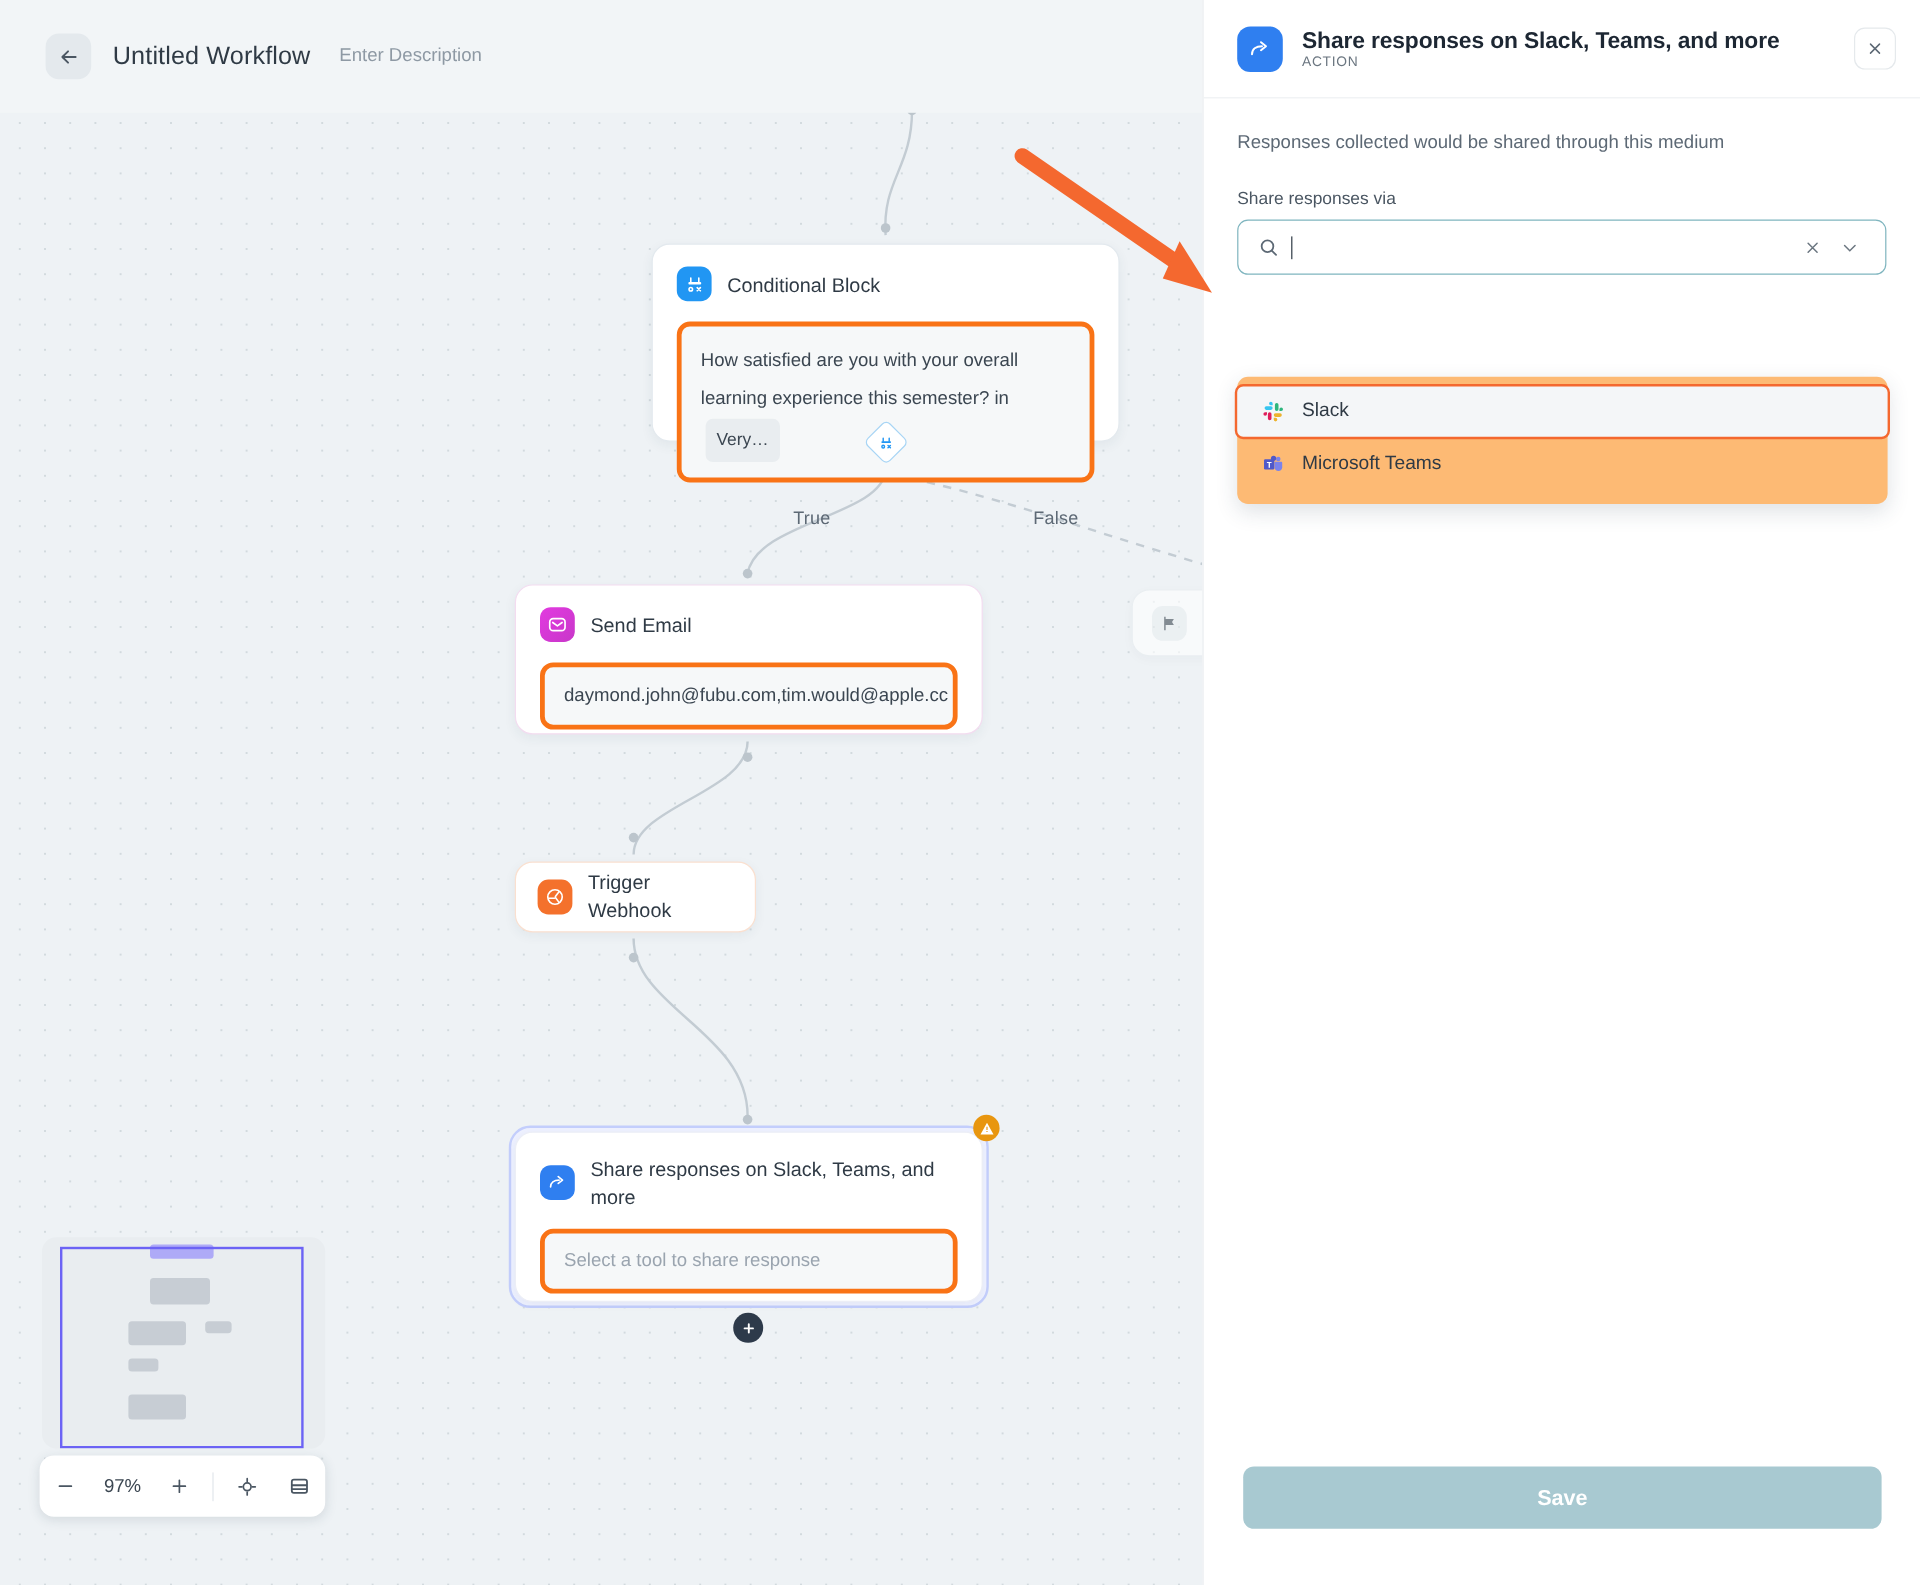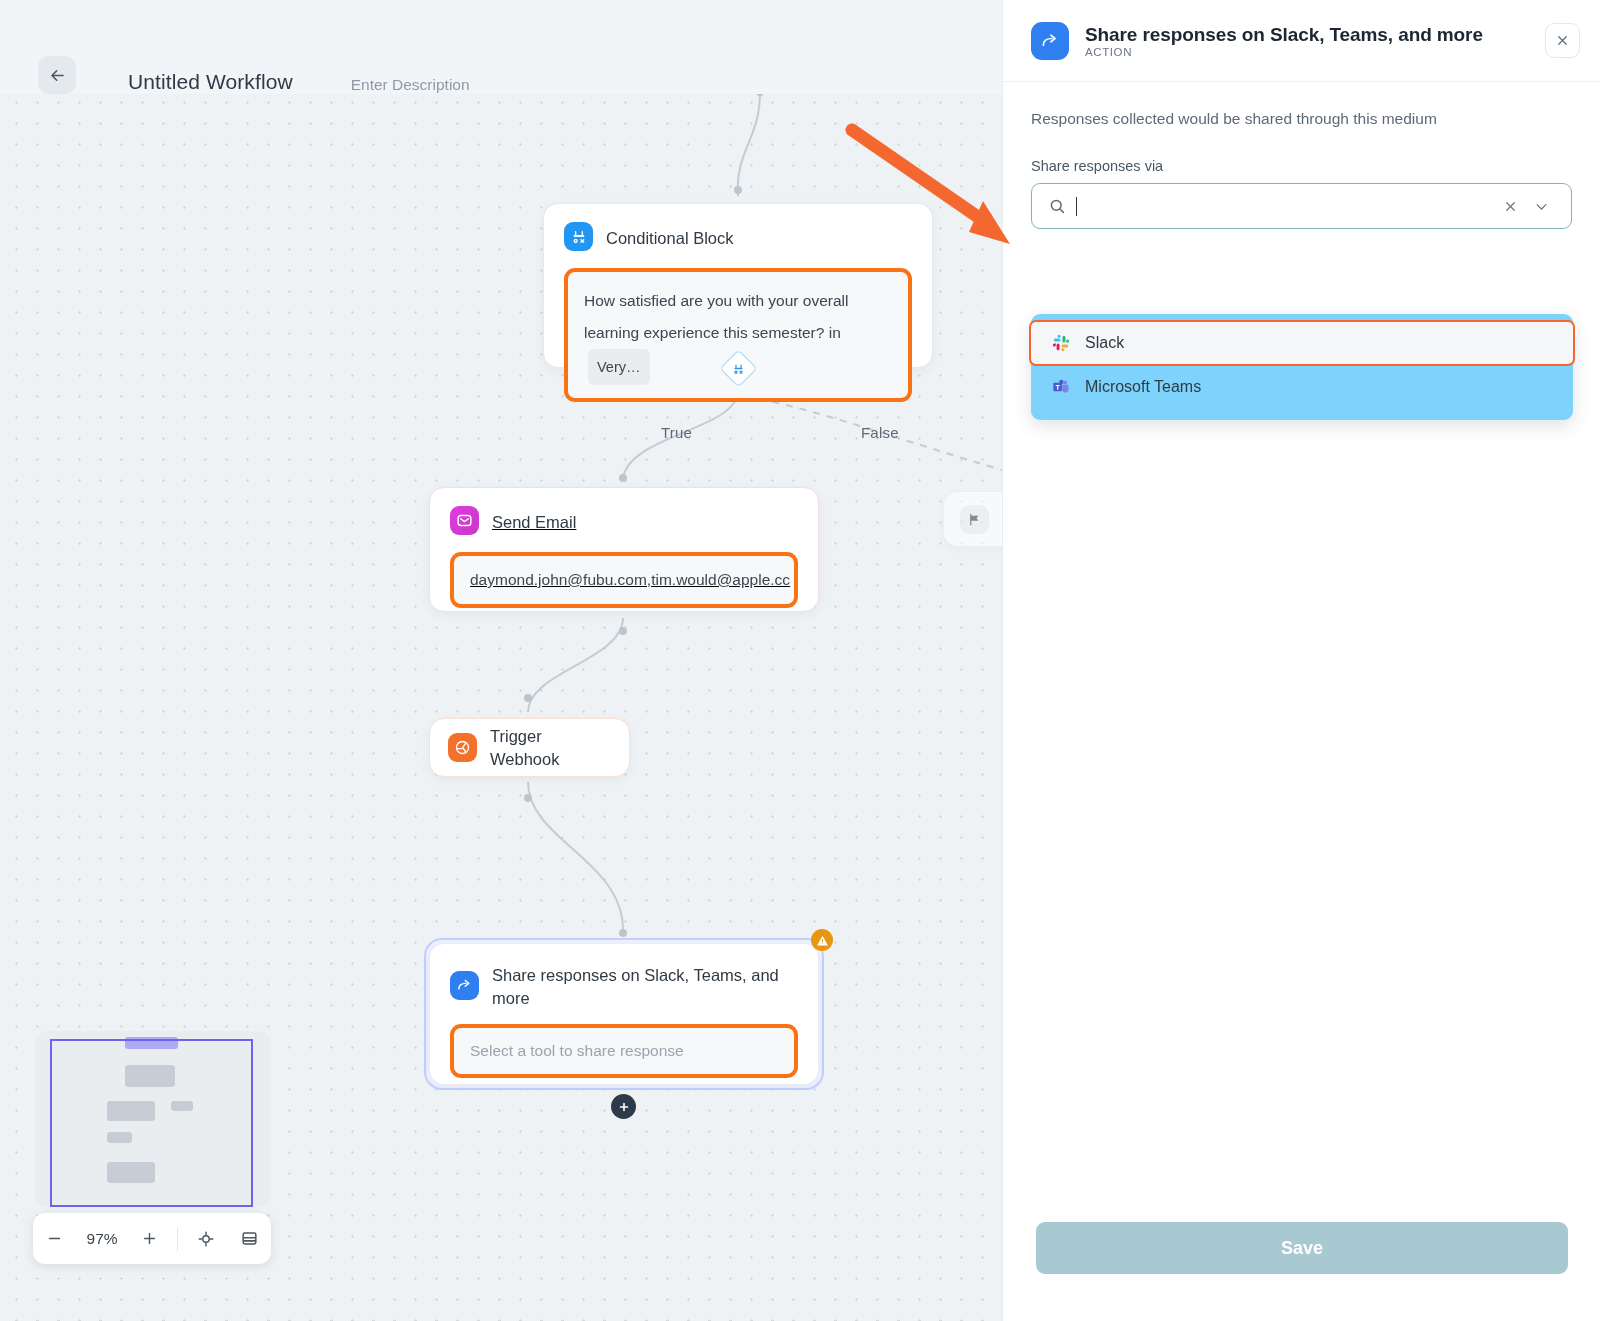--- a/index.html
+++ b/index.html
@@ -21,24 +21,23 @@
     background-size: 21px 21px;
     background-position: 6px 8px;
     overflow: hidden;
   }
 
   
   #wf-header {
     position: absolute; left: 0; top: 0;
     width: 1002px; height: 94px;
     background: #f2f5f7;
-    display: flex; align-items: flex-end;
+    display: flex; align-items: center;
     padding-left: 38px;
     z-index: 30;
-    gap: 34px;
   }
   #back-btn {
     width: 38px; height: 38px; border-radius: 11px;
     background: #e4e9ed;
     display: flex; align-items: center; justify-content: center;
     cursor: pointer; flex: none;
   }
   #back-btn svg { display:block; }
   #wf-title {
     margin-left: 18px;
@@ -125,21 +124,20 @@
     display: flex; align-items: center; justify-content: center;
   }
   #cond-diamond > span { transform: rotate(-45deg); display:flex; }
 
   
   #node-email {
     left: 429px; top: 487px; width: 390px; height: 125px;
     border: 1px solid #f3dcf0;
     box-shadow: 0 3px 10px rgba(40,60,80,.06);
     padding: 18px 20px;
-    text-decoration: underline;
   }
   #node-email .node-ic { background: linear-gradient(135deg,#e23ae0,#c837c9); }
   #node-email .node-field { line-height: 20px; padding: 14px 16px; }
 
   
   #node-webhook {
     left: 429px; top: 718px; width: 201px; height: 59px;
     border: 1px solid #fae0d0;
     box-shadow: 0 3px 10px rgba(40,60,80,.06);
     display: flex; align-items: center; padding: 0 18px;
@@ -277,21 +275,21 @@
     background: #2f3a45; margin-left: 10px;
     animation: blink 1.1s steps(1) infinite;
   }
   @keyframes blink { 50% { opacity: 0; } }
   #combo-spacer { flex: 1; }
   .combo-ic { padding: 0 8px; cursor: pointer; display:flex; }
 
   #dropdown {
     position: absolute; left: 28px; top: 232px;
     width: 542px;
-    background: #7dd3fc;
+    background: #fdba74;
     border-radius: 9px;
     box-shadow: 0 6px 18px rgba(40,60,80,.15);
     padding: 6px 0 12px 0;
     overflow: visible;
   }
   .dd-item {
     height: 42px; display: flex; align-items: center;
     padding: 0 20px; gap: 14px;
     font-size: 16px; color: #2f3a45;
     cursor: pointer;

